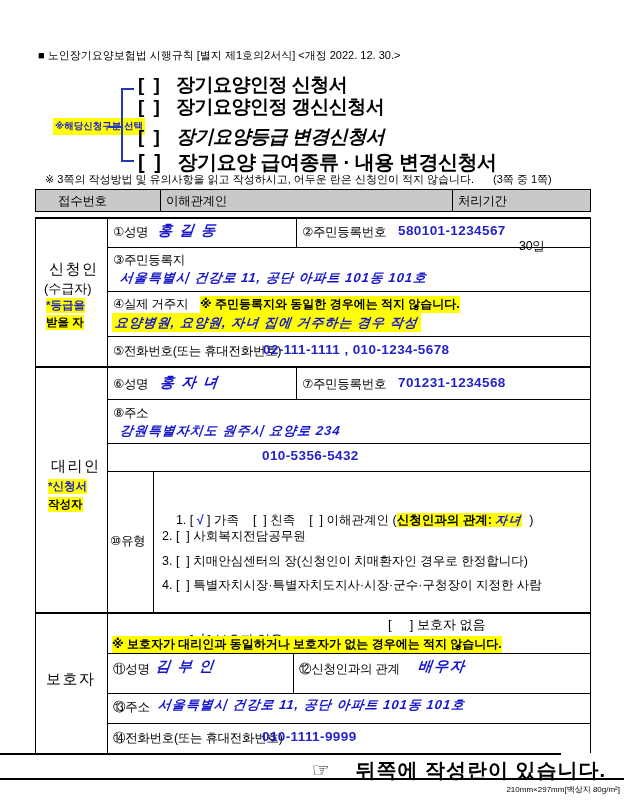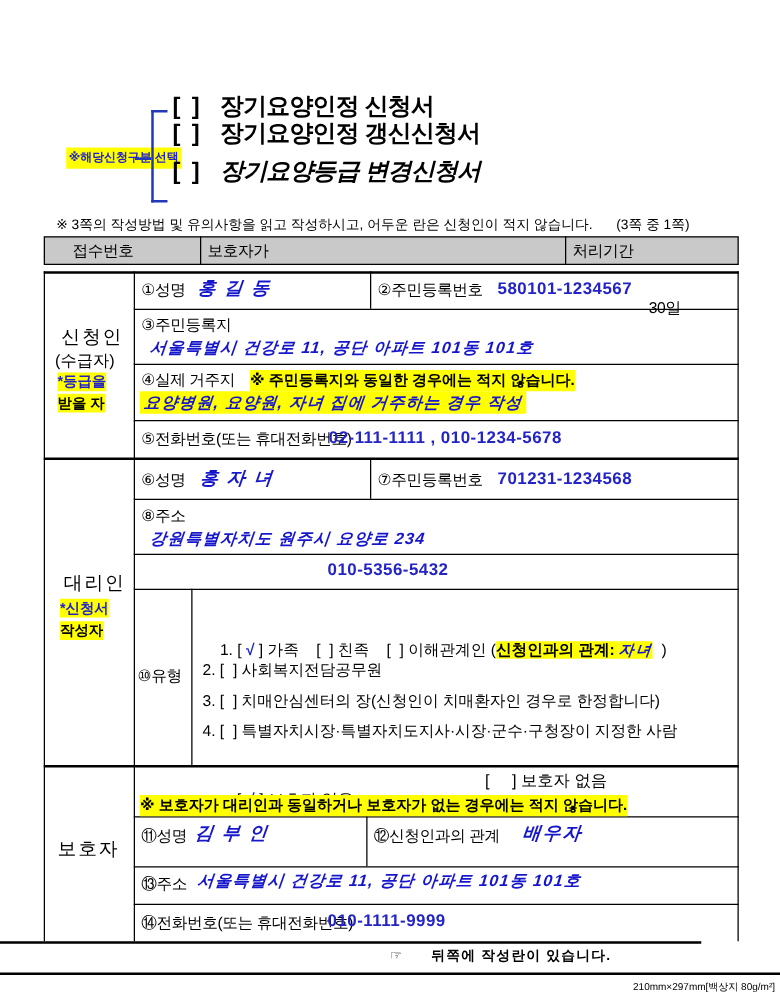--- a/index.html
+++ b/index.html
@@ -24,49 +24,54 @@
   .seclbl{font-size:15px;letter-spacing:1.5px;white-space:nowrap}
   .bluelbl{color:#2222cc;font-weight:bold}
   .gray{background:#c9c9c9}
   .opt{font-size:12.5px;white-space:pre}
 </style>
 </head>
 <body>
 
 <div class="page">
 
+  <div class="abs sm" style="left:38px;top:48px;">■ 노인장기요양보험법 시행규칙 [별지 제1호의2서식] &lt;개정 2022. 12. 30.&gt;</div>
 
   <div class="abs yel bluelbl" style="left:53px;top:118px;font-size:9.5px;padding:2px 2px;">※해당신청구분 선택</div>
 
   <div class="bl" style="left:121px;top:88px;width:2px;height:74px;"></div>
   <div class="bl" style="left:121px;top:88px;width:13px;height:2px;"></div>
   <div class="bl" style="left:121px;top:160px;width:13px;height:2px;"></div>
   <div class="bl" style="left:108px;top:126px;width:13px;height:2px;"></div>
 
   <div class="abs title" style="left:138px;top:72px;">
     <span class="ws">[  ]</span>
     <span style="margin-left:12px;">장기요양인정 신청서</span>
   </div>
   <div class="abs title" style="left:138px;top:94px;">
     <span class="ws">[  ]</span>
     <span style="margin-left:12px;">장기요양인정 갱신신청서</span>
   </div>
   <div class="abs title" style="left:138px;top:124px;">
     <span class="ws">[  ]</span>
     <span style="margin-left:12px;font-style:italic;">장기요양등급 변경신청서</span>
   </div>
+  <div class="abs title" style="left:138px;top:149px;font-size:20px;">
+    <span class="ws">[  ]</span>
+    <span style="margin-left:12px;">장기요양 급여종류 · 내용  변경신청서</span>
+  </div>
 
   <div class="abs sm" style="left:45px;top:172px;">※  3쪽의 작성방법 및 유의사항을 읽고 작성하시고, 어두운 란은 신청인이 적지 않습니다.</div>
   <div class="abs sm" style="left:493px;top:172px;">(3쪽 중 1쪽)</div>
 
   <div class="abs gray" style="left:35px;top:189px;width:556px;height:23px;border:1px solid #000;"></div>
   <div class="ln" style="left:160px;top:189px;width:1px;height:23px;"></div>
   <div class="ln" style="left:452px;top:189px;width:1px;height:23px;"></div>
   <div class="abs lbl" style="left:58px;top:193px;font-family:Liberation Mono, monospace;">접수번호</div>
-  <div class="abs lbl" style="left:166px;top:193px;">보호자가</div>
+  <div class="abs lbl" style="left:166px;top:193px;">이해관계인</div>
   <div class="abs lbl" style="left:458px;top:193px;">처리기간</div>
   <div class="abs lbl" style="left:519px;top:194px;margin-top:44px;">30일</div>
 
   <div class="abs" style="left:35px;top:217px;width:556px;height:536px;border-left:1px solid #000;border-right:1px solid #000;border-top:2px solid #000;"></div>
 
   <div class="ln" style="left:107px;top:217px;width:1px;height:536px;"></div>
 
   <div class="ln" style="left:296px;top:217px;width:1px;height:30px;"></div>
   <div class="ln" style="left:107px;top:247px;width:484px;height:1px;"></div>
   <div class="ln" style="left:107px;top:291px;width:484px;height:1px;"></div>
@@ -144,20 +149,20 @@
   <div class="abs lbl" style="left:299px;top:661px;">⑫신청인과의 관계</div>
   <div class="abs hand" style="left:418px;top:657px;">배우자</div>
 
   <div class="abs lbl" style="left:113px;top:699px;">⑬주소</div>
   <div class="abs hand hand-sm" style="left:158px;top:696px;">서울특별시 건강로 11, 공단 아파트 101동 101호</div>
 
   <div class="abs lbl" style="left:113px;top:730px;">⑭전화번호(또는 휴대전화번호)</div>
   <div class="abs ink" style="left:262px;top:729px;">010-1111-9999</div>
 
   <div class="ln" style="left:0px;top:753px;width:561px;height:2px;"></div>
-  <div class="abs b" style="left:312px;top:757px;font-size:11px;white-space:nowrap;">
+  <div class="abs b" style="left:312px;top:757px;font-size:20px;white-space:nowrap;">
     <span>☞</span>
     <span style="margin-left:20px;letter-spacing:1px;">뒤쪽에 작성란이 있습니다.</span>
   </div>
   <div class="ln" style="left:0px;top:778px;width:624px;height:2px;"></div>
   <div class="abs tiny" style="left:402px;top:784px;width:218px;text-align:right;">210mm×297mm[백상지 80g/m²]</div>
 
 </div>
 
 </body></html>

